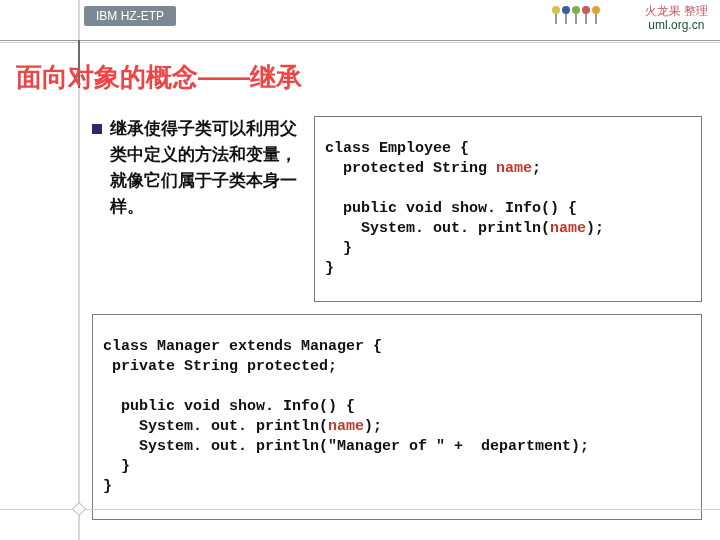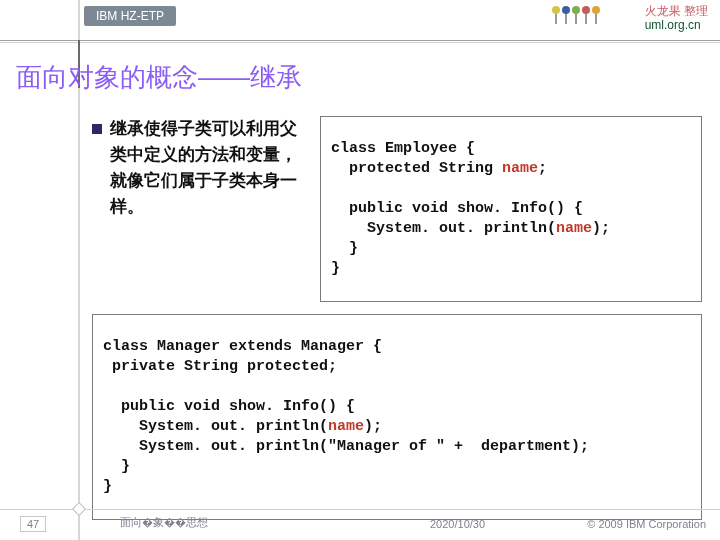--- a/index.html
+++ b/index.html
@@ -3,30 +3,30 @@
 <meta charset="utf-8">
 <style>
   html,body{margin:0;padding:0;width:720px;height:540px;background:#fff;font-family:"Microsoft YaHei",Arial,sans-serif;overflow:hidden}
   .slide{position:relative;width:720px;height:540px;box-sizing:border-box}
   .topbar{position:absolute;top:0;left:0;right:0;height:42px}
   .topbar-tab{position:absolute;left:84px;top:6px;background:#7c8994;color:#fff;font-size:12px;padding:3px 12px;border-radius:2px}
   .topbar-icons{position:absolute;right:120px;top:6px;display:flex;gap:2px;align-items:flex-end}
   .stick{display:flex;flex-direction:column;align-items:center;font-size:0}
   .stick .head{width:8px;height:8px;border-radius:50%}
   .stick .body{width:2px;height:10px;background:#999}
-  .watermark{position:absolute;right:12px;top:4px;text-align:left;font-size:12px;line-height:14px}
+  .watermark{position:absolute;right:12px;top:4px;text-align:center;font-size:12px;line-height:14px}
   .wm1{color:#c95b63}
   .wm2{color:#14532d}
   .rule-h{position:absolute;left:0;right:0;top:40px;height:1px;background:#a0a0a0}
   .rule-h2{position:absolute;left:0;right:0;top:42px;height:1px;background:#d0d0d0}
   .side-rule{position:absolute;left:78px;top:0;bottom:0;width:2px;background:#d6d6d6}
   .side-rule-short{position:absolute;left:78px;top:40px;height:48px;width:2px;background:#6a6a6a}
-  .title{position:absolute;left:16px;top:60px;font-size:26px;color:#8b5cf6;font-weight:400}
+  .title{position:absolute;left:16px;top:60px;font-size:26px;color:#ef4444;font-weight:700}
   .content{position:absolute;left:92px;top:116px;right:18px}
-  .row1{display:flex;gap:8px;align-items:flex-start}
+  .row1{display:flex;gap:2px;align-items:flex-start}
   .bullet-box{width:220px}
   .bullet{display:flex}
   .sq{width:10px;height:10px;background:#2a2a66;margin-top:8px;margin-right:8px;flex:0 0 auto}
   .bt{font-size:17px;color:#111;line-height:26px;font-weight:600}
   .code{border:1px solid #7a7a7a;background:#fff;font-family:"Courier New",monospace;font-size:15px;font-weight:700;white-space:pre;padding:22px 10px;color:#111;line-height:20px}
   .code .hl{color:#c0392b}
   .code1{flex:1;min-width:0}
   .code2{margin-top:12px}
   .footer{position:absolute;left:0;right:0;bottom:8px;height:20px;font-size:11px;color:#808090}
   .pg{position:absolute;left:20px;bottom:0;border:1px solid #c7c7c7;padding:1px 6px;background:#fff}
@@ -100,20 +100,14 @@
 
 <span>  public void show. Info() {</span>
 <span>    System. out. println(</span><span class="hl">name</span><span>);</span>
 <span>    System. out. println("Manager of " +  department);</span>
 <span>  }</span>
 <span>}</span></div>
   </div>
 
   <div class="foot-rule"></div>
   <div class="side-tick"></div>
-  <div class="footer">
-    <span class="pg">47</span>
-    <span class="fcenter-label">面向�象��思想</span>
-    <span class="fdate">2020/10/30</span>
-    <span class="fcopy">© 2009 IBM Corporation</span>
-  </div>
 
 </div>
 
 </body></html>

